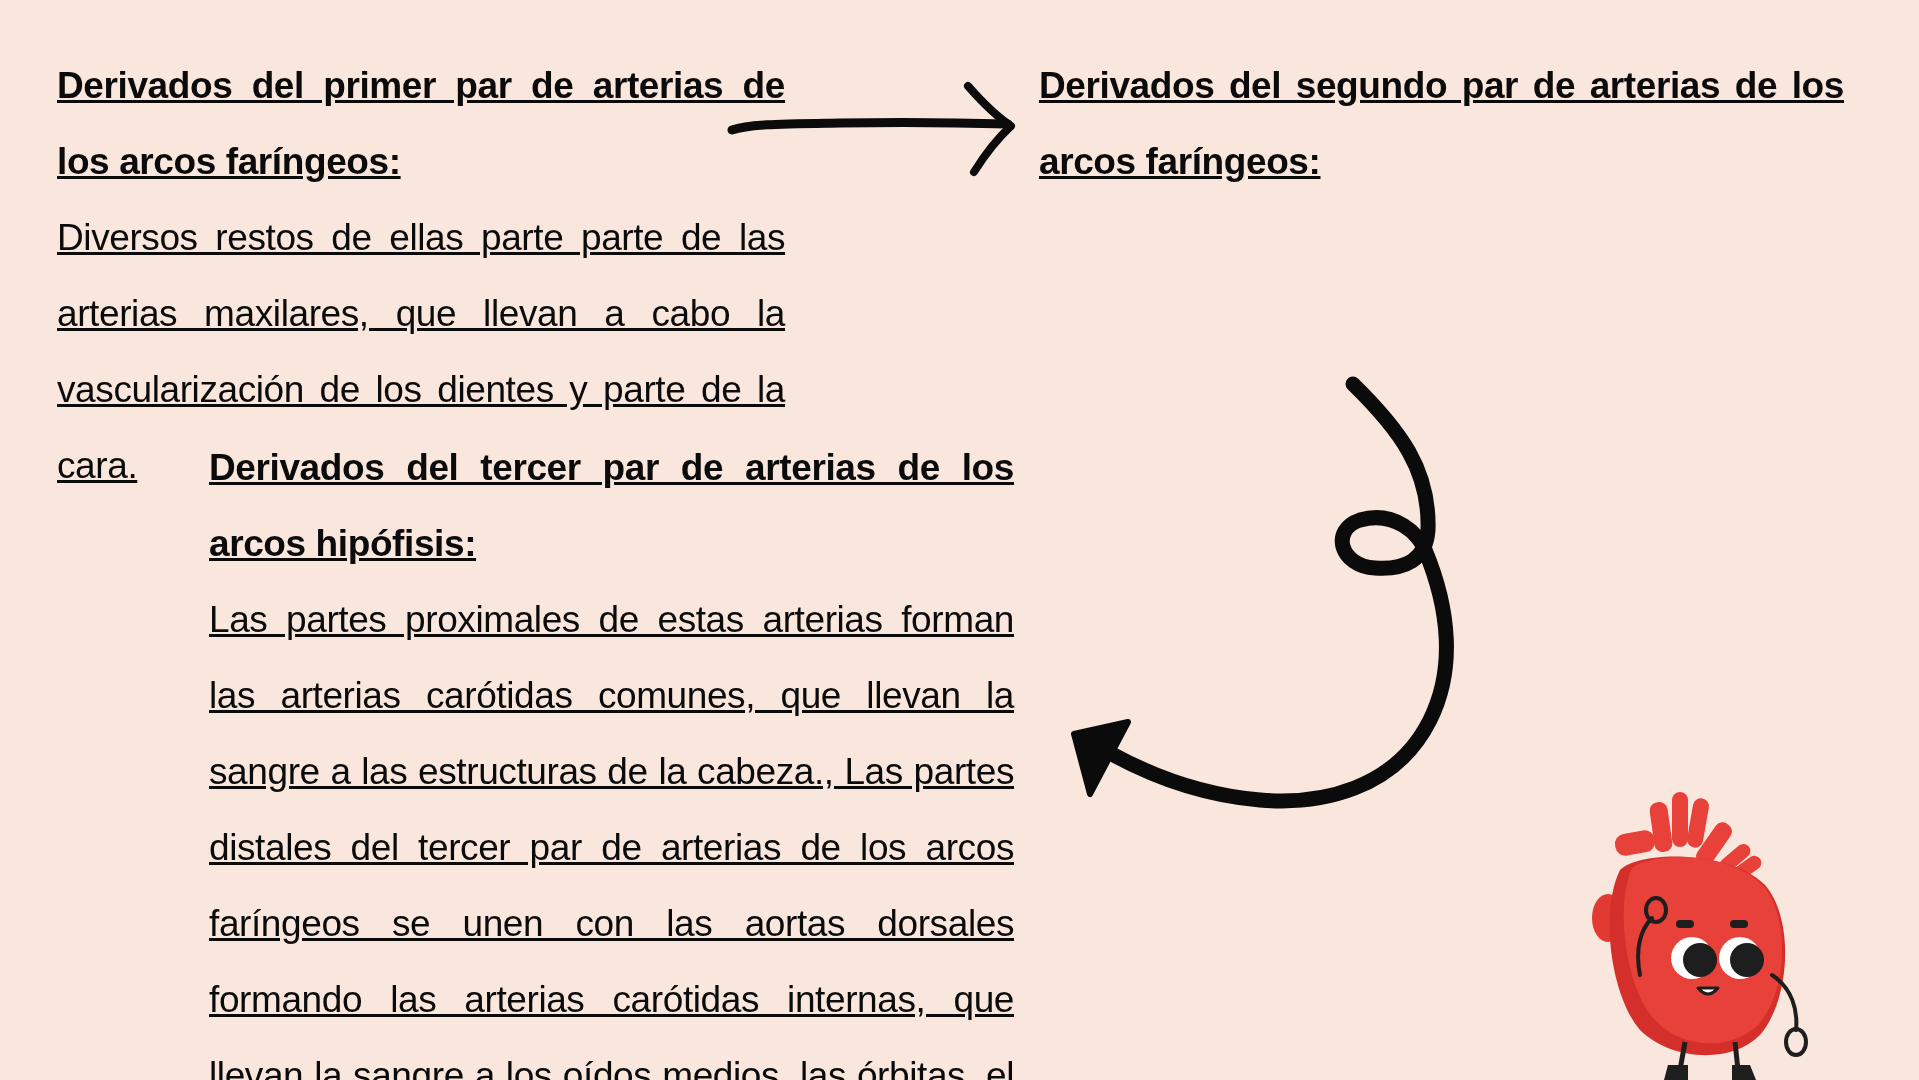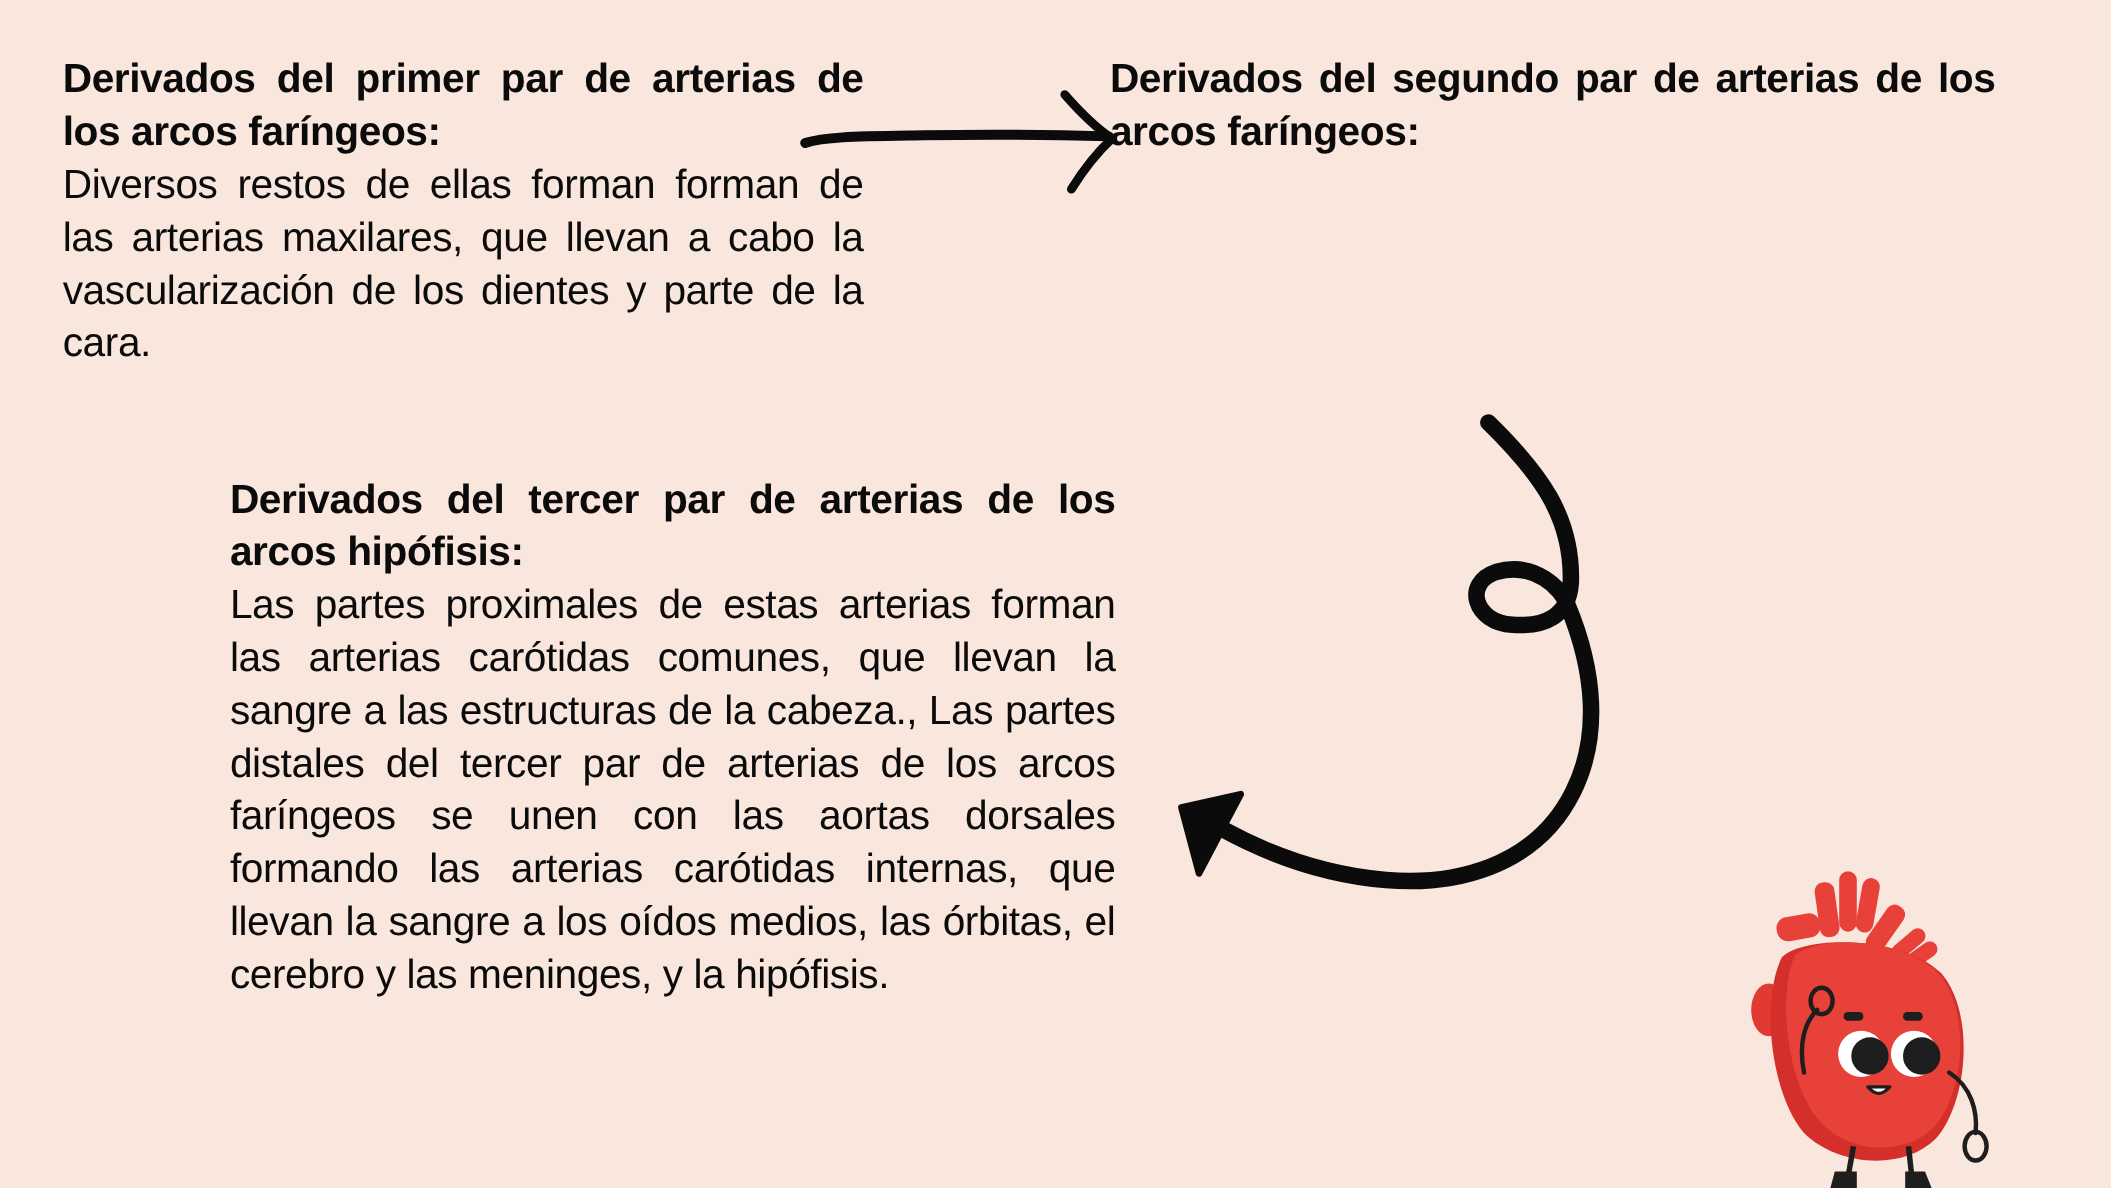--- a/index.html
+++ b/index.html
@@ -6,46 +6,47 @@
   body {
     width: 1919px; height: 1080px; overflow: hidden;
     background: #f9e6dd;
     position: relative;
     font-family: "Liberation Sans", "DejaVu Sans", sans-serif;
     color: #0b0b0b;
   }
   .block {
     position: absolute;
     font-size: 37px;
-    line-height: 48px;
+    line-height: 76px;
     text-align: justify;
     letter-spacing: -0.4px;
+    text-decoration: underline;
   }
   .block .heading {
     font-weight: bold;
     display: block;
   }
   .block .body {
     display: block;
     font-weight: normal;
   }
   #block1 { left: 57px; top: 48px; width: 728px; }
-  #block2 { left: 1009px; top: 48px; width: 805px; }
+  #block2 { left: 1039px; top: 48px; width: 805px; }
   #block3 { left: 209px; top: 430px; width: 805px; }
   .deco { position: absolute; }
   #arrow-right { left: 720px; top: 78px; width: 300px; height: 100px; }
   #arrow-loop { left: 1060px; top: 370px; width: 400px; height: 450px; }
   #heart { left: 1580px; top: 780px; width: 240px; height: 300px; }
 </style>
 </head>
 <body>
 
 <div id="block1" class="block">
   <span class="heading">Derivados del primer par de arterias de los arcos faríngeos:</span>
-  <span class="body">Diversos restos de ellas forman forman de las arterias maxilares, que llevan a cabo la vascularización de los dientes y parte de la cara.</span>
+  <span class="body">Diversos restos de ellas parte parte de las arterias maxilares, que llevan a cabo la vascularización de los dientes y parte de la cara.</span>
 </div>
 
 <div id="block2" class="block">
   <span class="heading">Derivados del segundo par de arterias de los arcos faríngeos:</span>
 </div>
 
 <div id="block3" class="block">
   <span class="heading">Derivados del tercer par de arterias de los arcos hipófisis:</span>
   <span class="body">Las partes proximales de estas arterias forman las arterias carótidas comunes, que llevan la sangre a las estructuras de la cabeza., Las partes distales del tercer par de arterias de los arcos faríngeos se unen con las aortas dorsales formando las arterias carótidas internas, que llevan la sangre a los oídos medios, las órbitas, el cerebro y las meninges, y la hipófisis.</span>
 </div>

